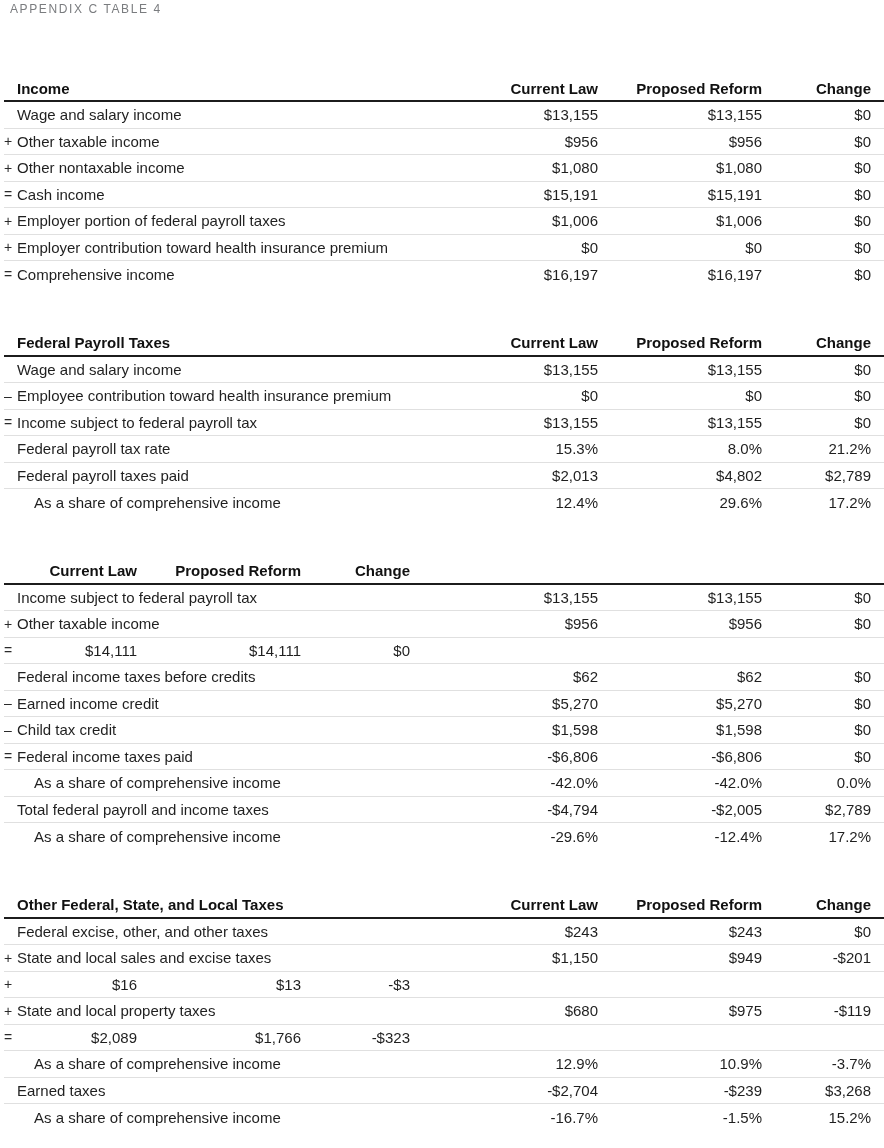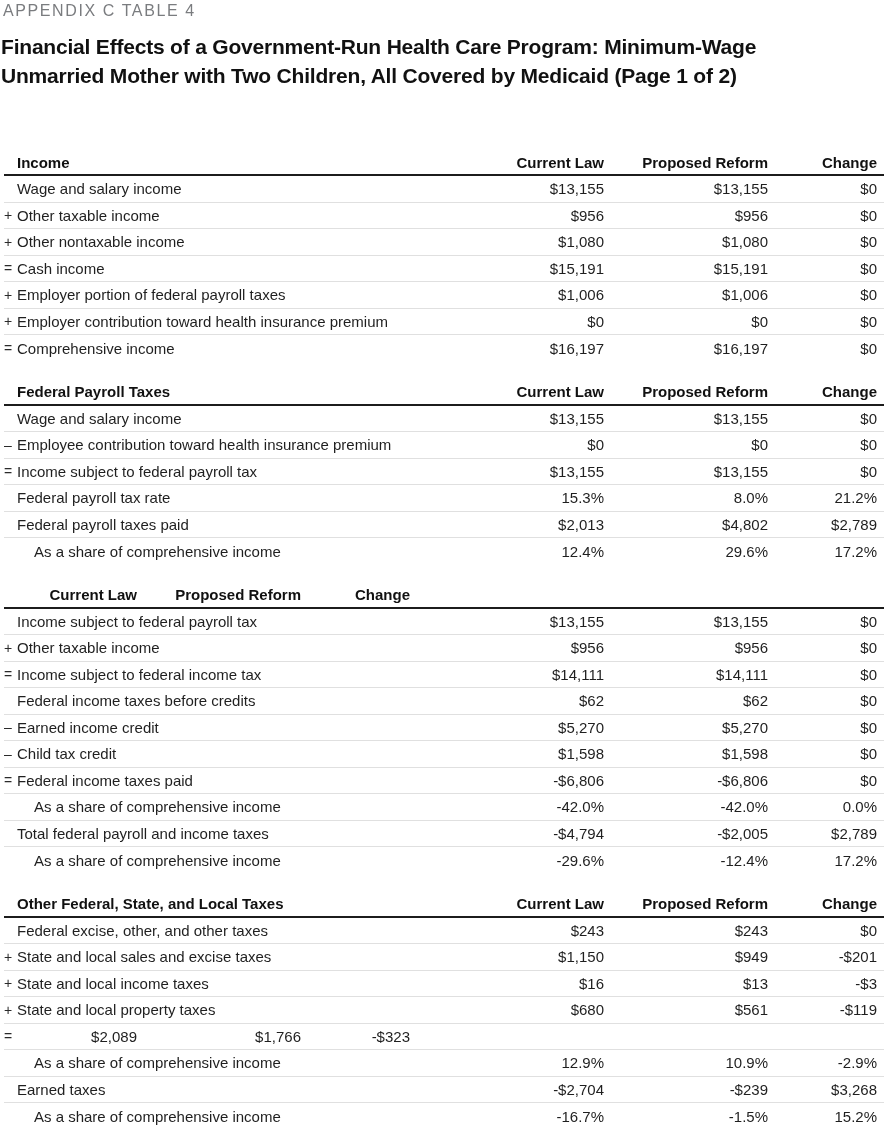--- a/index.html
+++ b/index.html
@@ -7,47 +7,47 @@
   body {
     width: 884px;
     height: 1148px;
     overflow: hidden;
     font-family: "Liberation Sans", sans-serif;
     color: #1f1f1f;
   }
   .doc { padding: 2px 0 0 0; }
 
   .eyebrow {
-    margin-left: 3px;
-    font-size: 16px;
+    margin-left: 10px;
+    font-size: 12px;
     letter-spacing: 1.6px;
     color: #7a7c7f;
     white-space: nowrap;
   }
 
   .title {
     margin: 12px 0 0 1px;
     font-size: 21px;
     line-height: 29px;
     font-weight: 700;
     letter-spacing: -0.2px;
     color: #111111;
   }
   .title div { white-space: nowrap; }
 
   .tables { margin-left: 4px; width: 880px; }
 
-  .sec { margin-top: 18px; }
+  .sec { margin-top: 43px; }
   .sec:first-child { margin-top: 60px; }
 
   .row {
     display: flex;
     align-items: center;
     height: 26.5px;
-    padding-right: 7px;
+    padding-right: 13px;
     border-bottom: 1px solid #e0e0e0;
     font-size: 15px;
   }
   .sec .row:last-child { border-bottom: none; }
 
   .hrow {
     height: 26px;
     border-bottom: 2px solid #1c1c1c;
     font-weight: 700;
     color: #111111;
@@ -65,24 +65,20 @@
   .v1 { flex: 0 0 120px; width: 120px; }
   .v2 { flex: 0 0 164px; width: 164px; }
   .v3 { flex: 0 0 109px; width: 109px; }
   .hd { font-weight: 700; }
 </style>
 </head>
 <body>
 
 <div class="doc">
   <div class="eyebrow">APPENDIX C TABLE 4</div>
-  <h1 class="title">
-    <div>Financial Effects of a Government-Run Health Care Program: Minimum-Wage</div>
-    <div>Unmarried Mother with Two Children, All Covered by Medicaid (Page 1 of 2)</div>
-  </h1>
   <div class="tables" id="sections">
       <section class="sec">
         <div class="row hrow">
           <div class="op"></div>
           <div class="label hd">Income</div>
           <div class="v v1 hd">Current Law</div>
           <div class="v v2 hd">Proposed Reform</div>
           <div class="v v3 hd">Change</div>
         </div>
         <div class="row">
@@ -202,21 +198,20 @@
         </div>
         <div class="row">
           <div class="op">+</div>
           <div class="label">Other taxable income</div>
           <div class="v v1">$956</div>
           <div class="v v2">$956</div>
           <div class="v v3">$0</div>
         </div>
         <div class="row">
           <div class="op">=</div>
-          <div class="label">Income subject to federal income tax</div>
           <div class="v v1">$14,111</div>
           <div class="v v2">$14,111</div>
           <div class="v v3">$0</div>
         </div>
         <div class="row">
           <div class="op"></div>
           <div class="label">Federal income taxes before credits</div>
           <div class="v v1">$62</div>
           <div class="v v2">$62</div>
           <div class="v v3">$0</div>
@@ -281,44 +276,43 @@
         </div>
         <div class="row">
           <div class="op">+</div>
           <div class="label">State and local sales and excise taxes</div>
           <div class="v v1">$1,150</div>
           <div class="v v2">$949</div>
           <div class="v v3">-$201</div>
         </div>
         <div class="row">
           <div class="op">+</div>
-          <div class="label">State and local income taxes</div>
           <div class="v v1">$16</div>
           <div class="v v2">$13</div>
           <div class="v v3">-$3</div>
         </div>
         <div class="row">
           <div class="op">+</div>
           <div class="label">State and local property taxes</div>
           <div class="v v1">$680</div>
-          <div class="v v2">$561</div>
+          <div class="v v2">$975</div>
           <div class="v v3">-$119</div>
         </div>
         <div class="row">
           <div class="op">=</div>
           <div class="v v1">$2,089</div>
           <div class="v v2">$1,766</div>
           <div class="v v3">-$323</div>
         </div>
         <div class="row indent">
           <div class="op"></div>
           <div class="label">As a share of comprehensive income</div>
           <div class="v v1">12.9%</div>
           <div class="v v2">10.9%</div>
-          <div class="v v3">-2.9%</div>
+          <div class="v v3">-3.7%</div>
         </div>
         <div class="row">
           <div class="op"></div>
           <div class="label">Earned taxes</div>
           <div class="v v1">-$2,704</div>
           <div class="v v2">-$239</div>
           <div class="v v3">$3,268</div>
         </div>
         <div class="row indent">
           <div class="op"></div>

